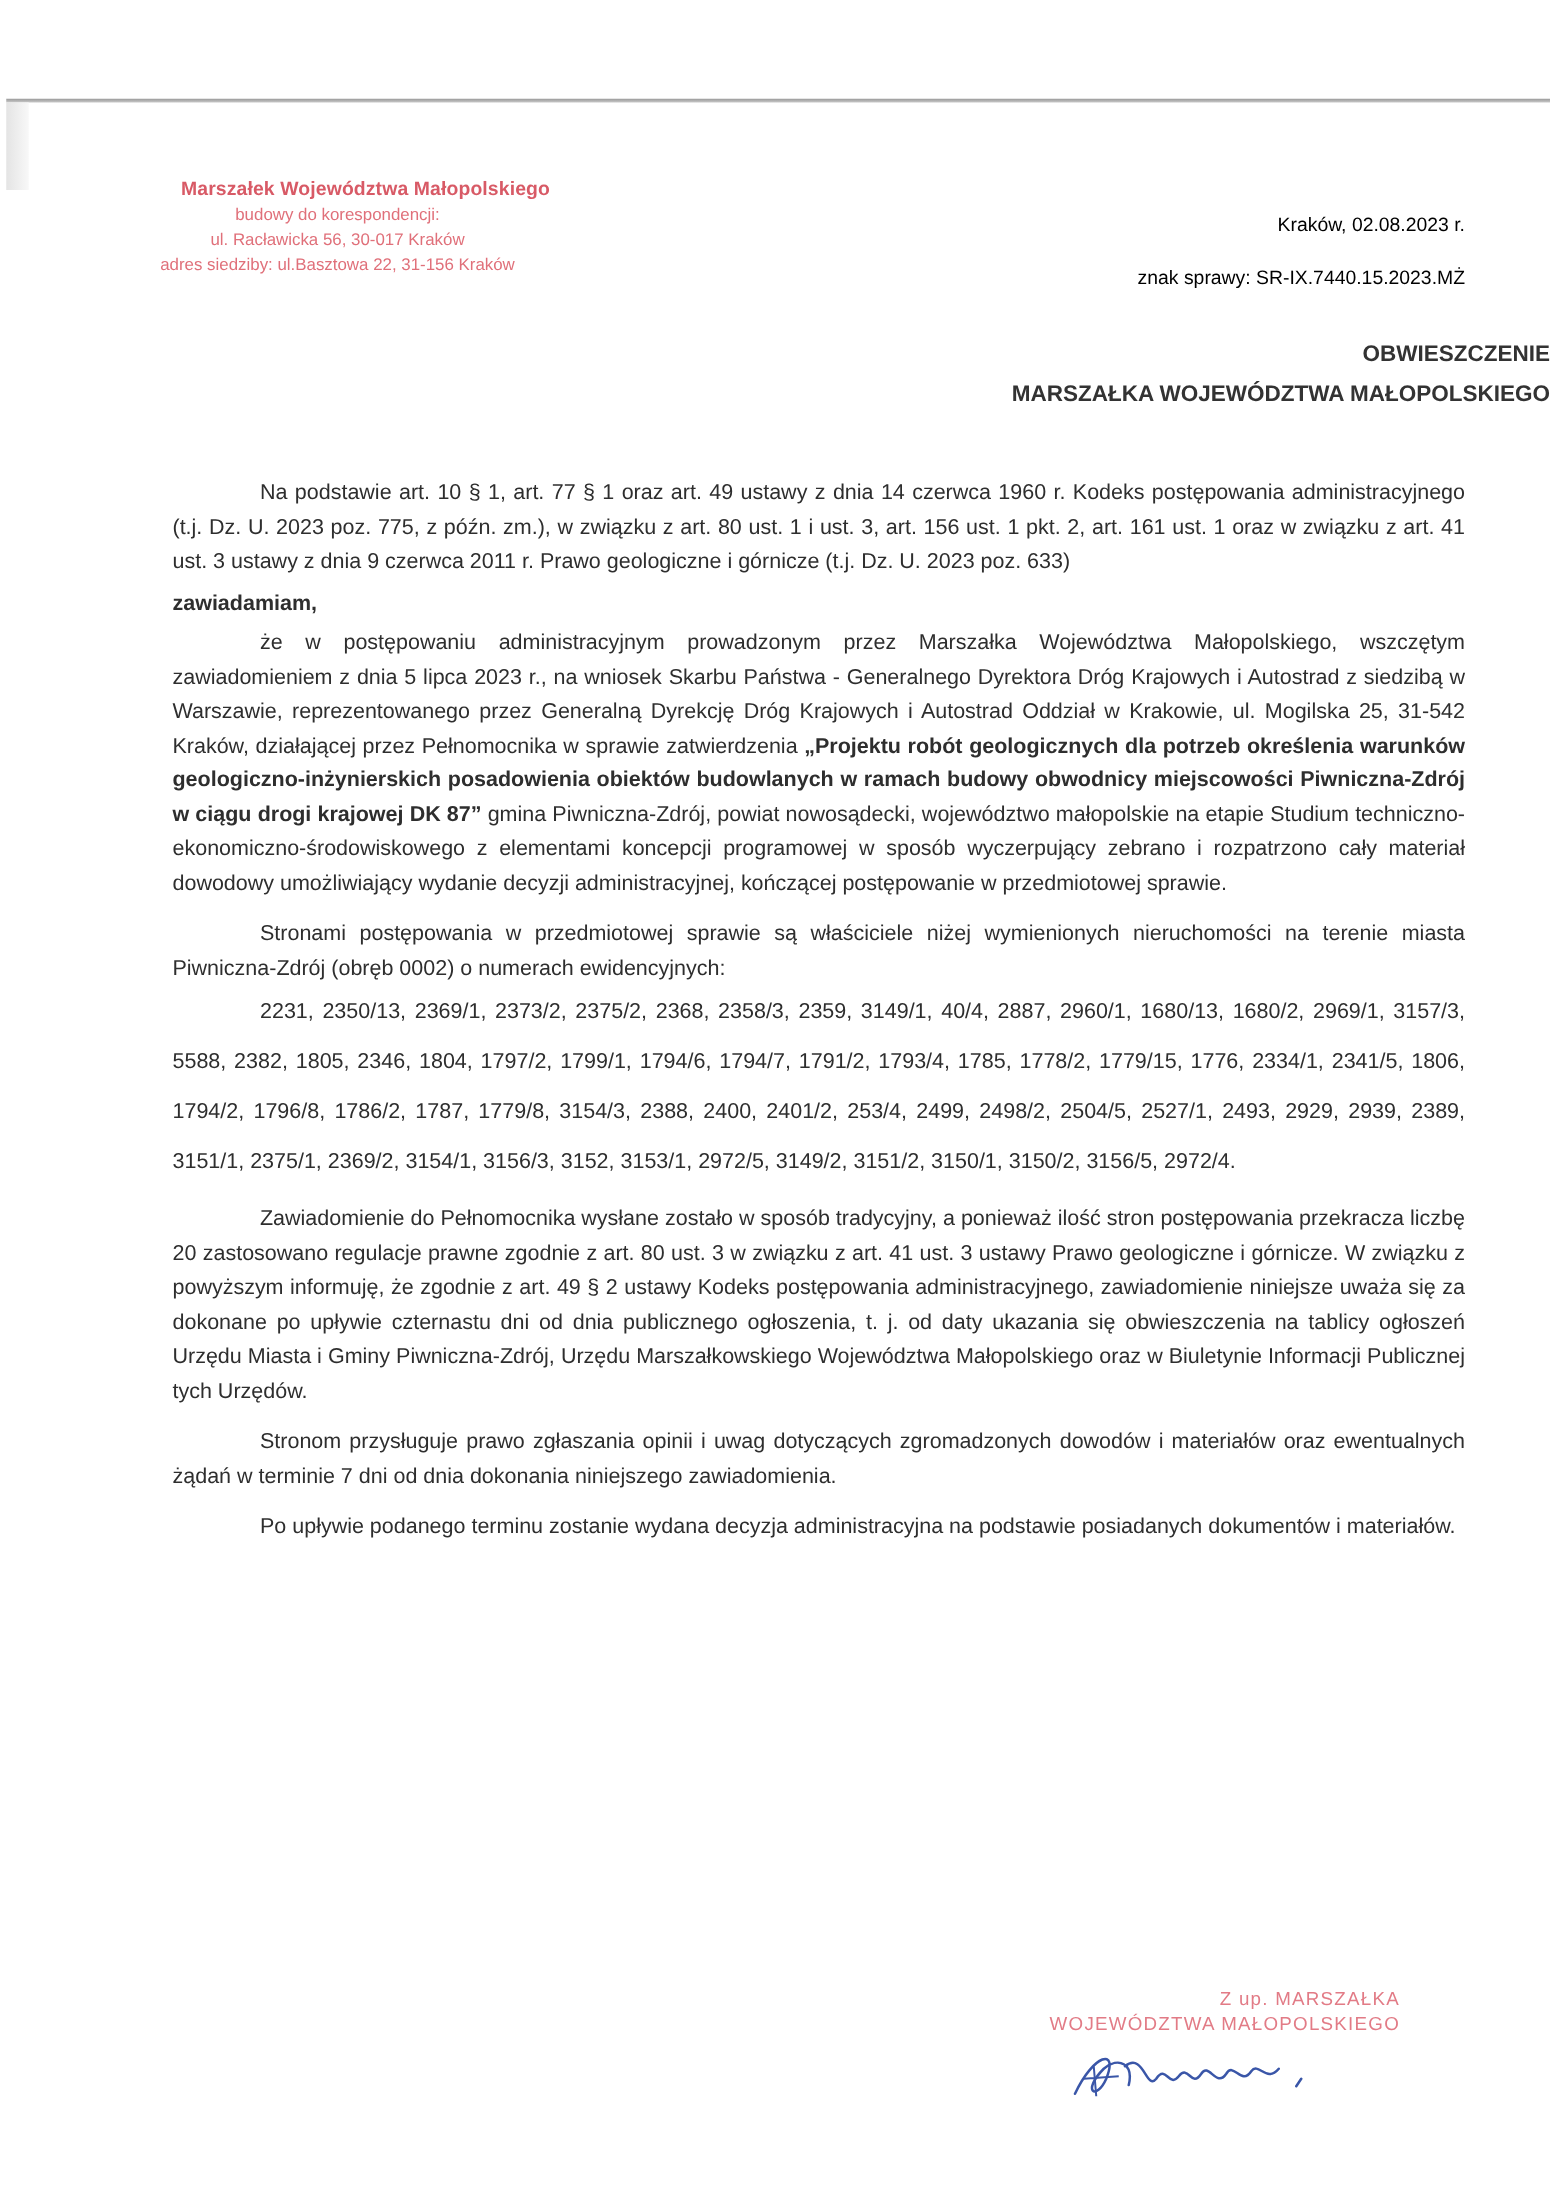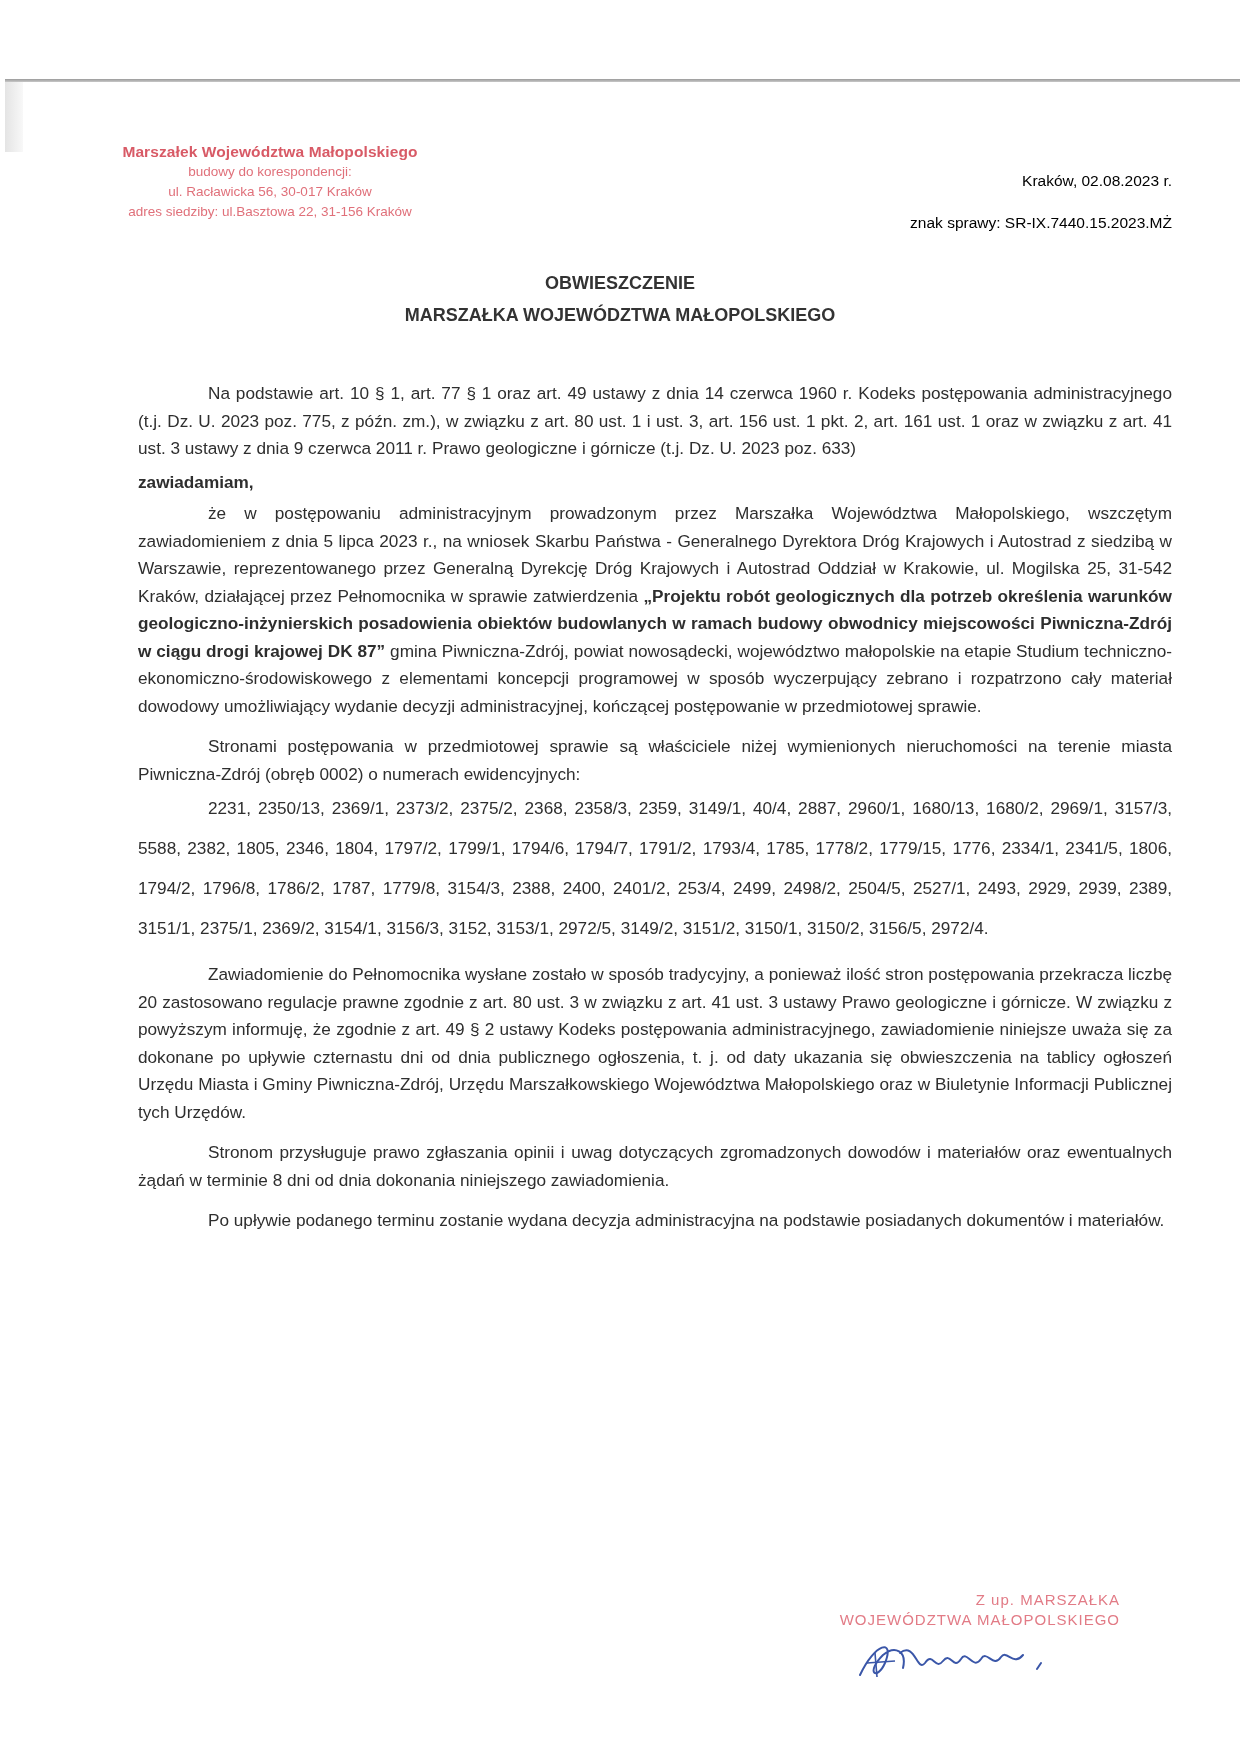--- a/index.html
+++ b/index.html
@@ -4,24 +4,24 @@
 <style>
   html, body { margin:0; padding:0; background:#ffffff; }
   body { width:1240px; height:1754px; position:relative; overflow:hidden;
          font-family:"Liberation Sans", sans-serif; color:#2b2b2b; }
   .scan-top { position:absolute; left:5px; top:79px; width:1235px; height:3px;
               background:linear-gradient(#9a9a9a,#c8c8c8); }
   .scan-left { position:absolute; left:5px; top:82px; width:18px; height:70px;
                background:linear-gradient(90deg,#e4e4e4,#f8f8f8); }
   .sender { position:absolute; left:100px; top:142px; width:340px; text-align:center;
             color:#e0707a; font-size:13.5px; line-height:20px; }
-  .sender .org { font-weight:bold; font-size:15.5px; color:#d85a66; letter-spacing:0.1px; }
+  .sender .org { font-weight:bold; font-size:15.5px; color:#d85a66; letter-spacing:0.1px;text-align:right; }
   .meta { position:absolute; right:68px; top:172px; text-align:right; font-size:15.5px; color:#000000; }
   .meta .date { margin-bottom:24px; }
-  .title { position:absolute; left:0; top:267px; width:1240px; text-align:center;
+  .title { position:absolute; left:0; top:267px; width:1240px; text-align:right;
            font-weight:bold; font-size:18px; line-height:32px; color:#333; }
   .body { position:absolute; left:138px; top:380px; width:1034px; font-size:17.2px;
           line-height:27.5px; text-align:justify; color:#2e2e2e; }
   .body p { margin:0; text-indent:70px; }
   .body p.gap { margin-top:13px; }
   .body .center { text-align:left; text-indent:0; font-weight:bold; margin:6px 0 4px 0; }
   .body b { font-weight:bold; }
   .parcels { margin-top:12px; line-height:40px; text-indent:70px; text-align:justify; }
   .stamp { position:absolute; left:780px; top:1590px; width:340px; text-align:right;
            color:#e27b86; font-size:15px; line-height:20px; letter-spacing:1px; }
@@ -50,21 +50,21 @@
   <div>MARSZAŁKA WOJEWÓDZTWA MAŁOPOLSKIEGO</div>
 </div>
 
 <div class="body">
   <p>Na podstawie art. 10 § 1, art. 77 § 1  oraz art. 49 ustawy z dnia 14 czerwca 1960 r. Kodeks postępowania administracyjnego (t.j. Dz. U. 2023 poz. 775, z późn. zm.), w związku z art. 80 ust. 1 i ust. 3, art. 156 ust. 1 pkt. 2, art. 161 ust. 1 oraz w związku z art. 41 ust. 3 ustawy z dnia 9 czerwca 2011 r. Prawo geologiczne i górnicze (t.j. Dz. U. 2023 poz. 633)</p>
   <div class="center">zawiadamiam,</div>
   <p><span>że w postępowaniu administracyjnym prowadzonym przez Marszałka Województwa Małopolskiego, wszczętym zawiadomieniem z dnia 5 lipca 2023 r., na wniosek Skarbu Państwa - Generalnego Dyrektora Dróg Krajowych i Autostrad z siedzibą w Warszawie, reprezentowanego przez Generalną Dyrekcję Dróg Krajowych i Autostrad Oddział w Krakowie, ul. Mogilska 25, 31-542 Kraków, działającej przez Pełnomocnika w sprawie zatwierdzenia </span><b>„Projektu robót geologicznych dla potrzeb określenia warunków geologiczno-inżynierskich posadowienia obiektów budowlanych w ramach budowy obwodnicy miejscowości Piwniczna-Zdrój w ciągu drogi krajowej DK 87”</b><span> gmina Piwniczna-Zdrój, powiat nowosądecki, województwo małopolskie na etapie Studium techniczno-ekonomiczno-środowiskowego z elementami koncepcji programowej  w sposób wyczerpujący zebrano i rozpatrzono cały materiał dowodowy umożliwiający wydanie decyzji administracyjnej, kończącej postępowanie w przedmiotowej sprawie.</span></p>
   <p class="gap">Stronami postępowania w przedmiotowej sprawie są właściciele niżej wymienionych nieruchomości na terenie miasta Piwniczna-Zdrój (obręb 0002) o numerach ewidencyjnych:</p>
   <p class="parcels">2231, 2350/13, 2369/1, 2373/2, 2375/2, 2368, 2358/3, 2359, 3149/1, 40/4, 2887, 2960/1, 1680/13, 1680/2, 2969/1, 3157/3, 5588, 2382, 1805, 2346, 1804, 1797/2, 1799/1, 1794/6, 1794/7, 1791/2, 1793/4, 1785, 1778/2, 1779/15, 1776, 2334/1, 2341/5, 1806, 1794/2, 1796/8, 1786/2, 1787, 1779/8, 3154/3, 2388, 2400, 2401/2, 253/4, 2499, 2498/2, 2504/5, 2527/1, 2493, 2929, 2939, 2389, 3151/1, 2375/1,  2369/2, 3154/1, 3156/3, 3152, 3153/1, 2972/5, 3149/2, 3151/2, 3150/1, 3150/2, 3156/5, 2972/4.</p>
   <p class="gap">Zawiadomienie do Pełnomocnika wysłane zostało w sposób tradycyjny, a ponieważ ilość stron postępowania przekracza liczbę 20 zastosowano regulacje prawne zgodnie z art. 80 ust. 3 w związku z art. 41 ust. 3 ustawy Prawo geologiczne i górnicze. W związku z powyższym informuję, że zgodnie z art. 49 § 2 ustawy Kodeks postępowania administracyjnego, zawiadomienie niniejsze uważa się za dokonane po upływie czternastu dni od dnia publicznego ogłoszenia, t. j. od daty ukazania się obwieszczenia na tablicy ogłoszeń Urzędu Miasta i Gminy Piwniczna-Zdrój, Urzędu Marszałkowskiego Województwa Małopolskiego oraz w Biuletynie Informacji Publicznej tych Urzędów.</p>
-  <p class="gap">Stronom przysługuje prawo zgłaszania opinii i uwag dotyczących zgromadzonych dowodów i materiałów oraz ewentualnych żądań w terminie 8 dni od dnia dokonania niniejszego zawiadomienia.</p>
+  <p class="gap">Stronom przysługuje prawo zgłaszania opinii i uwag dotyczących zgromadzonych dowodów i materiałów oraz ewentualnych żądań w terminie 7 dni od dnia dokonania niniejszego zawiadomienia.</p>
   <p class="gap">Po upływie podanego terminu zostanie wydana decyzja administracyjna na podstawie posiadanych dokumentów i materiałów.</p>
 </div>
 
 <div class="stamp">
   <div>Z up. MARSZAŁKA</div>
   <div>WOJEWÓDZTWA MAŁOPOLSKIEGO</div>
 </div>
 
 <svg class="signature" viewBox="0 0 200 50">
   <path d="M5 42 C 20 10, 40 5, 30 30 C 22 48, 10 40, 28 22 C 40 12, 52 18, 48 35 M45 20 C 60 8, 62 40, 70 30 C 78 18, 80 38, 88 28 C 96 18, 98 38, 106 26 C 112 16, 118 38, 126 26 C 132 16, 138 36, 146 24 C 152 16, 158 34, 168 22 M182 36 L186 30" fill="none" stroke="#3a56a8" stroke-width="2" stroke-linecap="round"></path>

